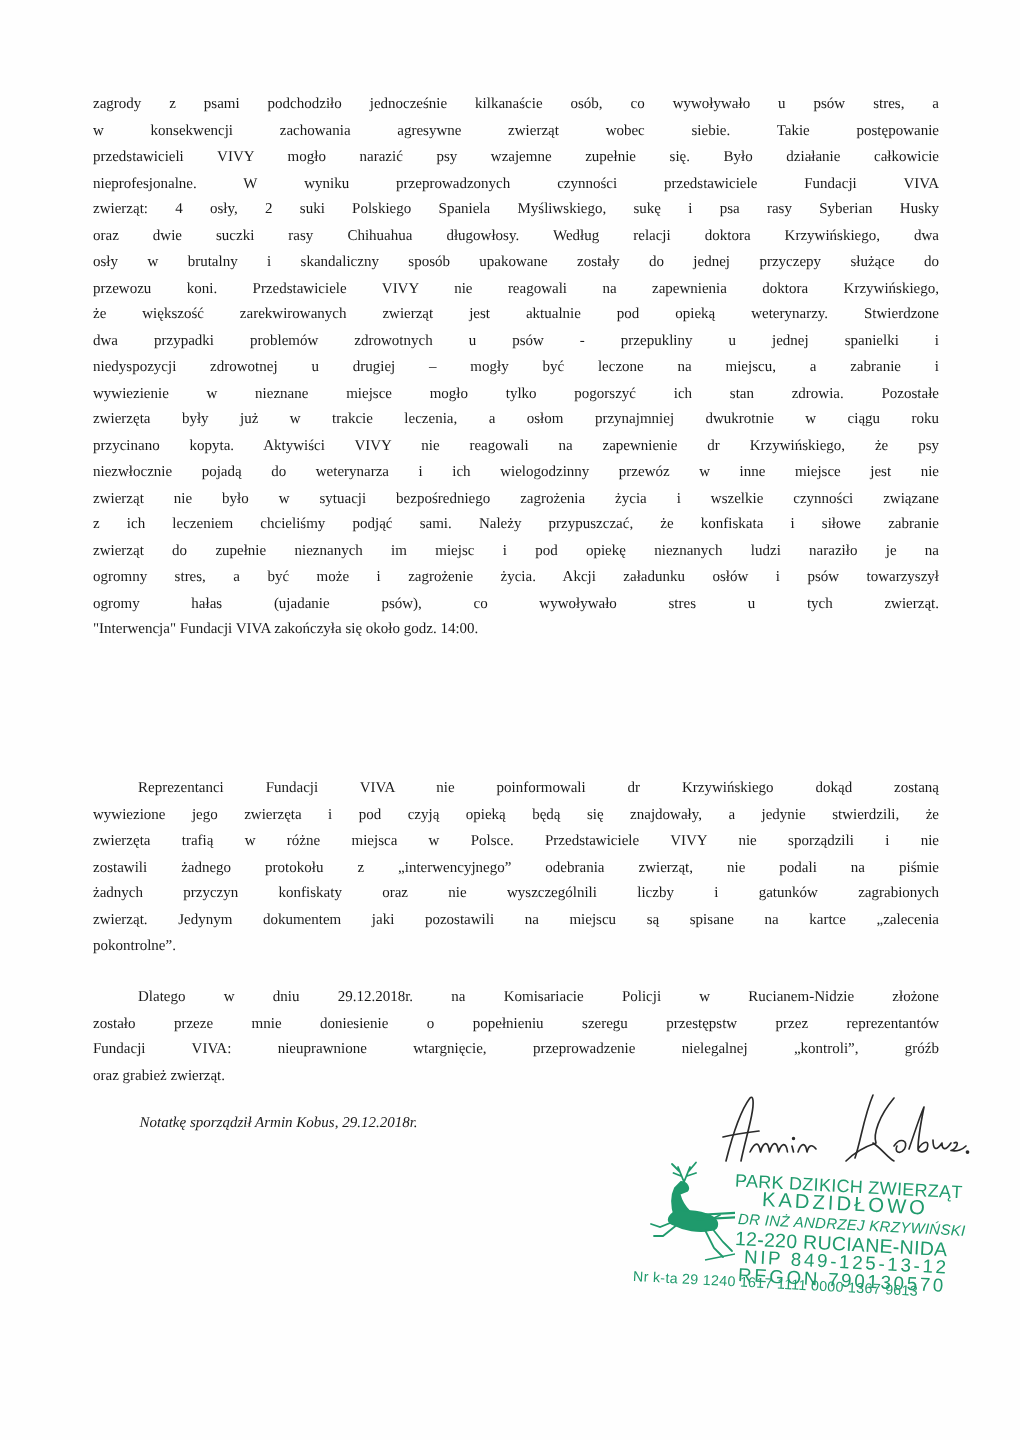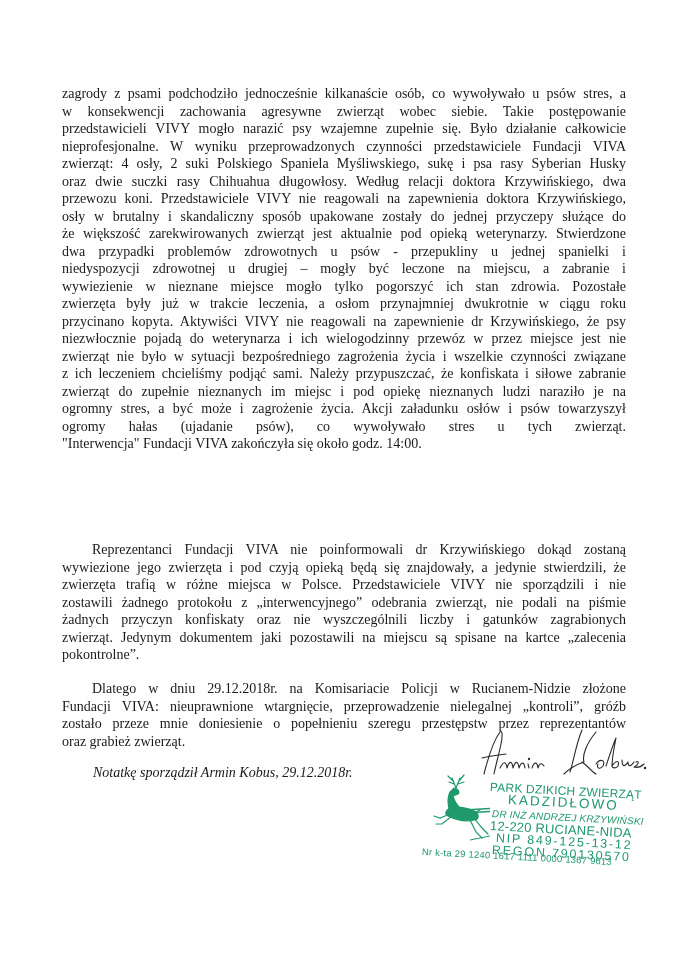--- a/index.html
+++ b/index.html
@@ -18,23 +18,22 @@
   .page {
     position: absolute;
     left: 0; top: 0;
     width: 680px; height: 960px;
     background: #fefefe;
   }
   .text-block {
     position: absolute;
     left: 62px;
     width: 564px;
-    font-size: 14px;
+    font-size: 10px;
     line-height: 17.5px;
-    margin-top: 24px;
   }
   .line {
     display: block;
     text-align: justify;
     text-align-last: justify;
     white-space: nowrap;
     height: 17.5px;
   }
   .line.last {
     text-align-last: left;
@@ -92,51 +91,51 @@
 
 <div class="page">
 
   <div class="text-block" id="p1">
     <span class="line">zagrody z psami podchodziło jednocześnie kilkanaście osób, co wywoływało u psów stres, a</span>
     <span class="line">w konsekwencji zachowania agresywne zwierząt wobec siebie. Takie  postępowanie</span>
     <span class="line">przedstawicieli VIVY mogło narazić psy wzajemne zupełnie się. Było działanie całkowicie</span>
     <span class="line">nieprofesjonalne.   W wyniku przeprowadzonych czynności przedstawiciele Fundacji VIVA</span>
     <span class="line">zwierząt: 4 osły, 2 suki Polskiego Spaniela Myśliwskiego, sukę i psa rasy Syberian Husky</span>
     <span class="line">oraz dwie suczki rasy Chihuahua długowłosy. Według relacji doktora Krzywińskiego, dwa</span>
+    <span class="line">osły w brutalny i skandaliczny sposób upakowane zostały  do jednej przyczepy służące do</span>
     <span class="line">przewozu koni. Przedstawiciele VIVY nie reagowali na zapewnienia doktora Krzywińskiego,</span>
-    <span class="line">osły w brutalny i skandaliczny sposób upakowane zostały  do jednej przyczepy służące do</span>
     <span class="line">że większość zarekwirowanych zwierząt jest aktualnie pod opieką weterynarzy. Stwierdzone</span>
     <span class="line">dwa przypadki problemów zdrowotnych u psów - przepukliny u jednej spanielki i</span>
     <span class="line">niedyspozycji  zdrowotnej u drugiej – mogły być leczone na miejscu, a zabranie i</span>
     <span class="line">wywiezienie  w nieznane miejsce mogło tylko pogorszyć  ich stan zdrowia. Pozostałe</span>
     <span class="line">zwierzęta były już w trakcie leczenia, a osłom przynajmniej dwukrotnie w ciągu roku</span>
     <span class="line">przycinano kopyta. Aktywiści VIVY nie reagowali na zapewnienie dr Krzywińskiego, że psy</span>
-    <span class="line">niezwłocznie pojadą do weterynarza i ich wielogodzinny przewóz w przez miejsce jest nie</span>
+    <span class="line">niezwłocznie pojadą do weterynarza i ich wielogodzinny przewóz w inne miejsce jest nie</span>
     <span class="line">zwierząt nie było w sytuacji bezpośredniego zagrożenia życia i wszelkie czynności związane</span>
     <span class="line">z ich leczeniem chcieliśmy podjąć sami. Należy przypuszczać, że konfiskata i siłowe zabranie</span>
     <span class="line">zwierząt do zupełnie nieznanych im miejsc i pod opiekę nieznanych ludzi naraziło je na</span>
     <span class="line">ogromny stres, a być może i zagrożenie życia. Akcji załadunku osłów i psów  towarzyszył</span>
     <span class="line">ogromy  hałas  (ujadanie  psów),  co  wywoływało  stres  u  tych  zwierząt.</span>
     <span class="line last">"Interwencja" Fundacji VIVA zakończyła się około godz. 14:00.</span>
   </div>
 
   <div class="text-block" id="p2">
     <span class="line indent">Reprezentanci Fundacji VIVA nie poinformowali dr Krzywińskiego dokąd zostaną</span>
     <span class="line">wywiezione jego zwierzęta i pod czyją opieką będą się znajdowały, a jedynie stwierdzili, że</span>
     <span class="line">zwierzęta trafią w różne miejsca w Polsce. Przedstawiciele VIVY nie sporządzili i nie</span>
     <span class="line">zostawili żadnego protokołu z „interwencyjnego” odebrania zwierząt, nie podali na piśmie</span>
     <span class="line">żadnych przyczyn konfiskaty oraz nie wyszczególnili liczby i gatunków  zagrabionych</span>
     <span class="line">zwierząt. Jedynym  dokumentem jaki pozostawili na miejscu są spisane na kartce „zalecenia</span>
     <span class="line last">pokontrolne”.</span>
   </div>
 
   <div class="text-block" id="p3">
     <span class="line indent">Dlatego w dniu 29.12.2018r. na Komisariacie Policji w Rucianem-Nidzie złożone</span>
+    <span class="line">zostało przeze mnie doniesienie o popełnieniu szeregu przestępstw przez reprezentantów</span>
     <span class="line">Fundacji VIVA:  nieuprawnione wtargnięcie, przeprowadzenie nielegalnej „kontroli”, gróźb</span>
-    <span class="line">zostało przeze mnie doniesienie o popełnieniu szeregu przestępstw przez reprezentantów</span>
     <span class="line last">oraz grabież zwierząt.</span>
   </div>
 
   <div class="text-block" id="note">
     <span class="line last">Notatkę sporządził Armin Kobus, 29.12.2018r.</span>
   </div>
 
   <svg class="signature" viewBox="0 0 170 50">
     <g fill="none" stroke="#2a2a2a" stroke-width="1.1" stroke-linecap="round" stroke-linejoin="round">
 

